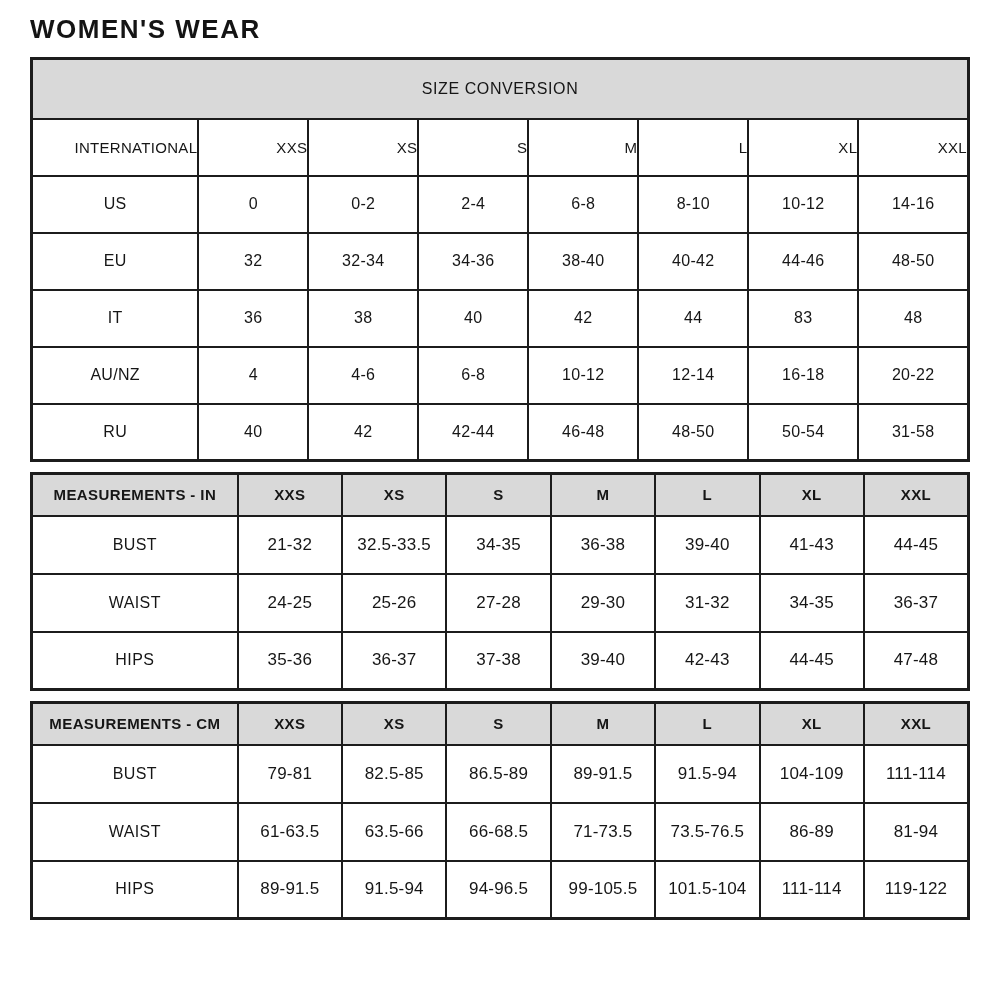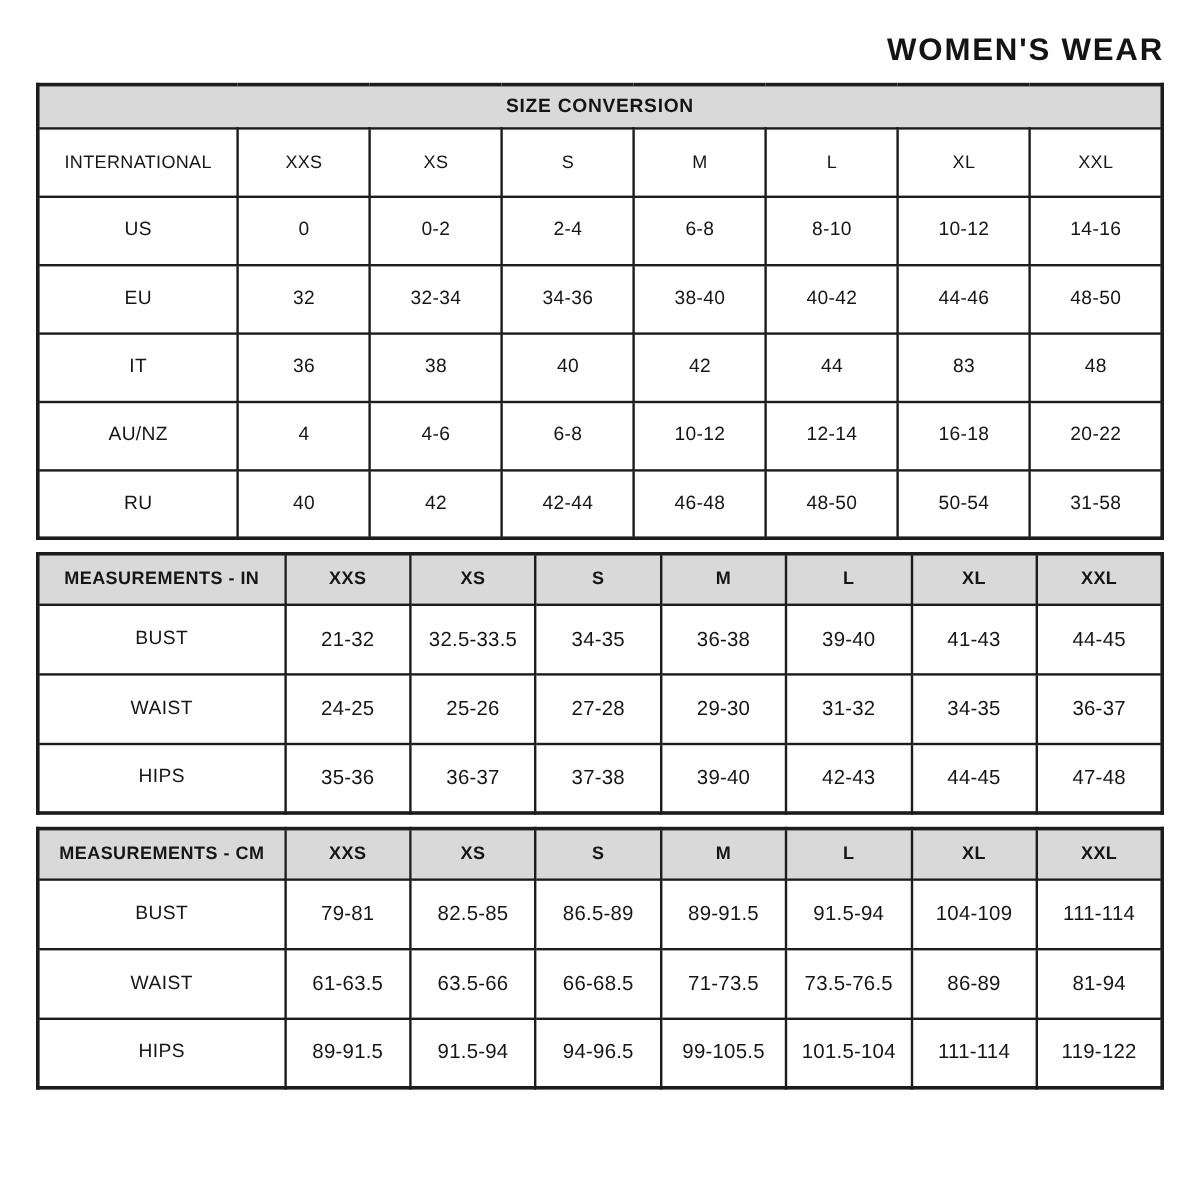--- a/index.html
+++ b/index.html
@@ -3,50 +3,50 @@
 <meta charset="utf-8">
 <style>
   * { margin: 0; padding: 0; box-sizing: border-box; }
   html, body { width: 1000px; height: 1000px; background: #ffffff; }
   body {
     font-family: "Liberation Sans", "DejaVu Sans", sans-serif;
     color: #161616;
   }
   .page { width: 1000px; padding: 10px 30px 12px 30px; }
   .page-title {
-    text-align: right;
+    text-align: left;
     font-size: 26px;
     font-weight: 700;
     letter-spacing: 1.5px;
     color: #141414;
-    margin: 16px 0 12px 0;
+    margin: 4px 0 12px 0;
   }
   table {
     width: 100%;
     border-collapse: collapse;
     table-layout: fixed;
   }
   table, th, td { border: 2px solid #1c1c1c; }
   table { border-width: 3px; }
   th, td {
     text-align: center;
     vertical-align: middle;
     overflow: hidden;
     white-space: nowrap;
   }
   
   .t-conv .band-cell {
-    height: 36px;
+    height: 60px;
     background: #d9d9d9;
     font-size: 16px;
-    font-weight: 700;
+    font-weight: 400;
     letter-spacing: 0.6px;
   }
   .t-conv td { height: 57px; font-size: 16px; font-weight: 400; letter-spacing: 0.3px; }
-  .t-conv .head-row td { font-size: 15px; }
+  .t-conv .head-row td { font-size: 15px; text-align: right; }
   
   .t-meas { margin-top: 10px; }
   .t-meas th {
     height: 42px;
     background: #d9d9d9;
     font-size: 15px;
     font-weight: 700;
     letter-spacing: 0.4px;
   }
   .t-meas td { height: 58px; font-size: 17px; font-weight: 400; letter-spacing: 0.2px; }

